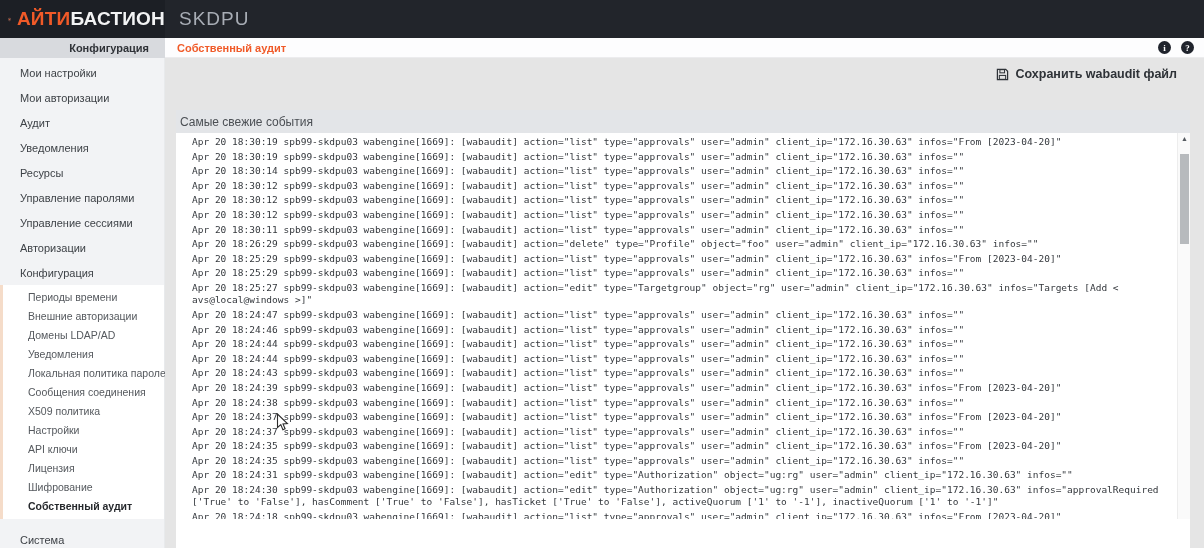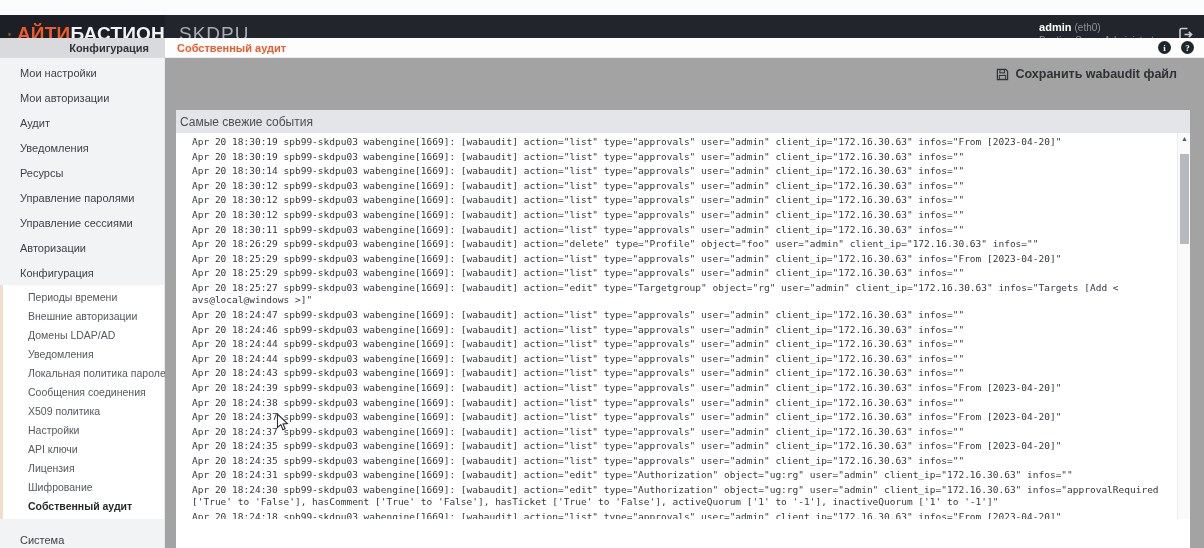--- a/index.html
+++ b/index.html
@@ -1,19 +1,19 @@
 <!DOCTYPE html>
 <html><head>
 <meta charset="utf-8">
 <style>
   * { margin:0; padding:0; box-sizing:border-box; }
   html,body { width:1204px; height:548px; overflow:hidden; font-family:"Liberation Sans",sans-serif; background:#fbfcfd; }
 
   
-  .topbar { position:absolute; left:0; top:15px; width:1204px; height:38px; background:#22252b; display:flex; align-items:center; }
+  .topbar { position:absolute; left:0; top:0; width:1204px; height:38px; background:#22252b; display:flex; align-items:center; }
   .logo-block { width:165px; height:38px; background:#1c1f25; display:flex; align-items:center; padding-left:8px; gap:6px; flex:0 0 auto; }
   .brand { font-size:19px; font-weight:bold; letter-spacing:.2px; white-space:nowrap; }
   .brand .orange { color:#f05a28; }
   .brand .white { color:#f2f3f4; }
   .product { color:#a8adb5; font-size:19px; font-weight:400; letter-spacing:1px; margin-left:14px; }
   .topbar-right { margin-left:auto; display:flex; align-items:center; gap:14px; padding-right:10px; }
   .user-block { text-align:left; line-height:12px; }
   .user-line1 { font-size:11px; color:#ffffff; }
   .user-line1 b { font-weight:bold; }
   .user-line1 .iface { color:#8d939c; font-weight:normal; font-size:10px; }
@@ -30,21 +30,21 @@
 
   
   .sidebar { position:absolute; left:0; top:58px; width:165px; bottom:0; background:#f2f3f5; border-right:1px solid #e8eaec; padding-top:2px; }
   .side-item { height:25px; display:flex; align-items:center; padding-left:20px; font-size:11px; color:#3e4247; cursor:pointer; white-space:nowrap; }
   .submenu { background:#ffffff; border-left:3px solid #f5dcc9; padding:2px 0 4px 0; }
   .sub-item { height:19px; display:flex; align-items:center; padding-left:25px; font-size:10.5px; color:#55595e; cursor:pointer; white-space:nowrap; }
   .sub-item.active { font-weight:bold; color:#26292d; }
   .side-item.bottom { margin-top:8px; }
 
   
-  .main { position:absolute; left:165px; top:58px; right:0; bottom:0; background:#a3a3a3; }
+  .main { position:absolute; left:165px; top:58px; right:0; bottom:0; background:#e5e5e5; }
   .save-btn { position:absolute; top:9px; right:27px; display:flex; align-items:center; gap:6px; font-size:12.5px; font-weight:600; color:#2e3237; cursor:pointer; }
 
   .panel { position:absolute; left:11px; right:14px; top:52px; bottom:0; background:#ffffff; }
   .panel-header { height:23px; background:#e3e5e8; display:flex; align-items:center; padding-left:4px; font-size:12px; color:#4b4f54; }
   .log-scroll { position:relative; height:386px; overflow:hidden; padding:3px 22px 0 2px;margin-left:14px; }
   .log-line { font-family:"DejaVu Sans Mono",monospace; font-size:9.5px; line-height:12.4px; color:#34383d; margin-bottom:2.2px; word-break:break-word; white-space:pre-wrap; }
 
   .vscroll { position:absolute; right:0; top:0; bottom:0; width:13px; background:#fafafa; border-left:1px solid #ededed; }
   .vscroll .arrow-up { position:absolute; top:2px; left:0; width:13px; text-align:center; font-size:7px; color:#555a60; cursor:pointer; }
   .vscroll .thumb { position:absolute; top:21px; left:2px; width:9px; height:90px; background:#b7babd; cursor:pointer; }
@@ -58,32 +58,20 @@
   <div class="logo-block">
     <svg width="24" height="27" viewBox="0 0 26 28">
       <path d="M13 1 L24 4 V14 C24 21 19 25.5 13 27 C7 25.5 2 21 2 14 V4 Z" fill="#2b2e34" stroke="#f05a28" stroke-width="2"></path>
       <path d="M13 3.4 L21.8 5.9 V14 C21.8 19.6 18 23.6 13 24.8 C8 23.6 4.2 19.6 4.2 14 V5.9 Z" fill="none" stroke="#ffffff" stroke-width="1" opacity="0.9"></path>
       <circle cx="13" cy="13.5" r="4.8" fill="#f05a28"></circle>
       <path d="M10.2 11.6 a4.2 4.2 0 0 1 5.6 0" stroke="#ffffff" stroke-width="1.1" fill="none"></path>
     </svg>
     <span class="brand"><span class="orange">АЙТИ</span><span class="white">БАСТИОН</span></span>
   </div>
   <div class="product">SKDPU</div>
-  <div class="topbar-right">
-    <div class="user-block">
-      <div class="user-line1"><b>admin</b> <span class="iface">(eth0)</span></div>
-      <div class="user-line2">Bastion Super Administrator</div>
-    </div>
-    <div class="logout-btn">
-      <svg width="17" height="17" viewBox="0 0 17 17">
-        <path d="M10.5 2.5 H4.5 a1.5 1.5 0 0 0 -1.5 1.5 v9 a1.5 1.5 0 0 0 1.5 1.5 h6" fill="none" stroke="#c9cdd3" stroke-width="1.6"></path>
-        <path d="M7.5 8.5 h7 M11.8 5.8 L14.6 8.5 L11.8 11.2" fill="none" stroke="#c9cdd3" stroke-width="1.6"></path>
-      </svg>
-    </div>
-  </div>
 </div>
 
 <div class="crumb-row">
   <div class="crumb-left">
     <span class="crumb-section">Конфигурация</span>
   </div>
   <span class="crumb-page">Собственный аудит</span>
   <div class="crumb-icons">
     <span class="round-ico">i</span>
     <span class="round-ico">?</span>

